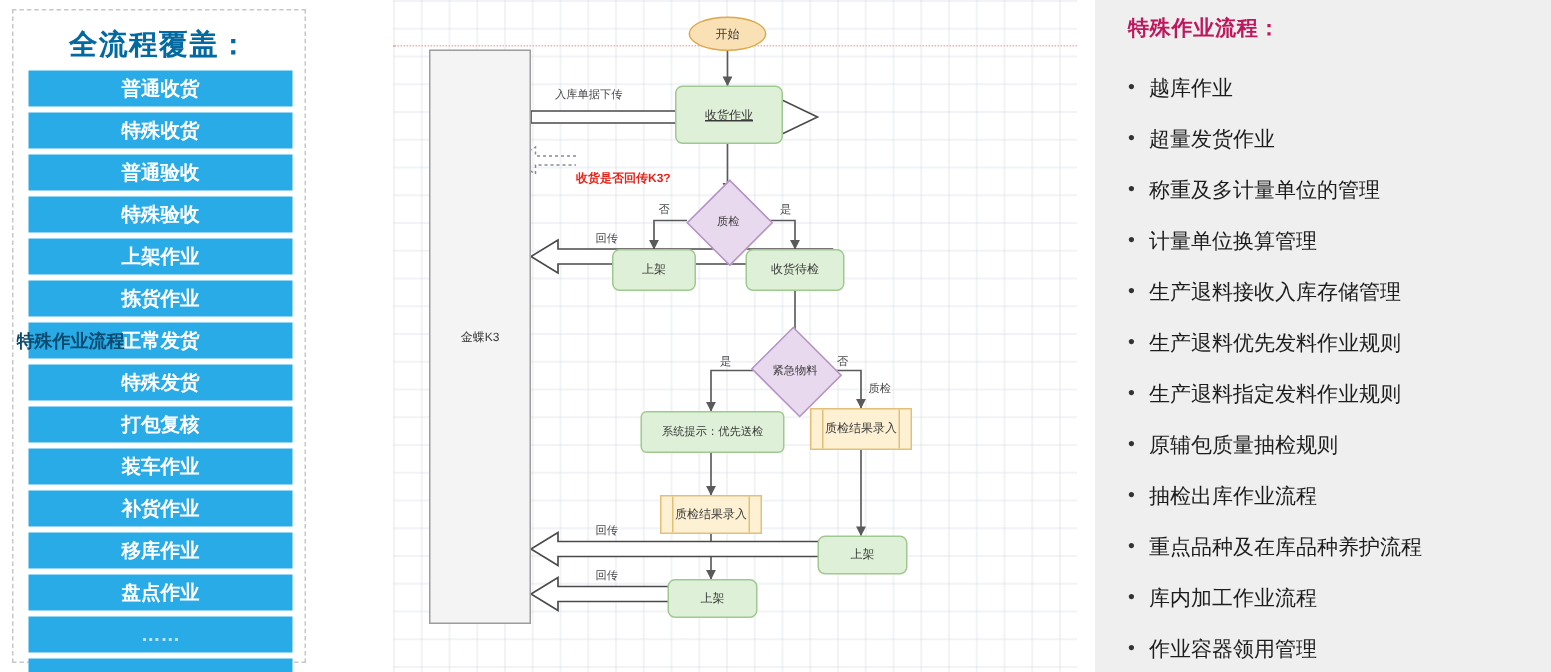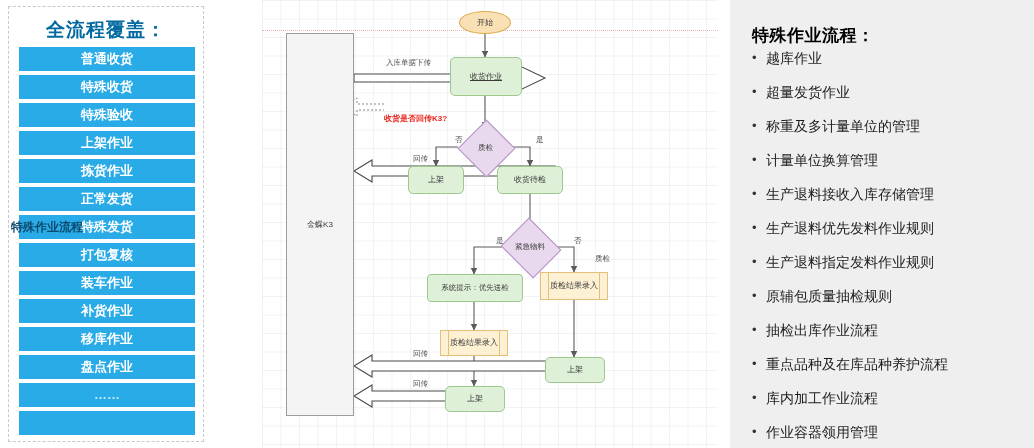--- a/index.html
+++ b/index.html
@@ -56,47 +56,48 @@
   .n-sys{position:absolute;background:#dff0d8;border:1px solid #9fc98f;border-radius:4px;
     display:flex;align-items:center;justify-content:center;font-size:7.5px;color:#3a3a3a;text-align:center;}
   .n-gray{background:#f4f4f4;border:1px solid #9d9d9d;}
   .n-start{background:#fae0b5;border:1px solid #dda94b;border-radius:50%;}
   .diamond{position:absolute;}
   .diamond .dshape{position:absolute;left:0;top:0;width:100%;height:100%;
     background:#e9d9ee;border:1px solid #b392c4;transform:rotate(45deg);}
   .diamond .dtext{position:absolute;left:0;top:0;width:100%;height:100%;
     display:flex;align-items:center;justify-content:center;
     font-size:7.5px;color:#3a3a3a;z-index:2;}
-  .lbl{position:absolute;font-size:7.5px;color:#4a4a4a;white-space:nowrap;margin-left:16px;}
+  .lbl{position:absolute;font-size:7.5px;color:#4a4a4a;white-space:nowrap;}
   .lbl-red{position:absolute;font-size:8px;color:#e8241a;font-weight:bold;white-space:nowrap;}
   #flow-svg{position:absolute;left:0;top:0;width:456px;height:448px;}
 
   
   #right-panel{
     position:absolute;left:730px;top:0;width:304px;height:448px;
     background:#efefef;
   }
   #right-title{
-    position:absolute;left:22px;top:24px;
-    color:#000000;font-size:17px;font-weight:bold;letter-spacing:.5px;
+    position:absolute;left:22px;top:10px;
+    color:#be185d;font-size:14px;font-weight:bold;letter-spacing:.5px;
   }
   #right-list{position:absolute;left:22px;top:48px;width:272px;}
   .sp-item{display:flex;align-items:flex-start;height:34px;}
   .sp-bullet{width:14px;color:#333;font-size:13px;line-height:20px;}
   .sp-text{color:#1d1d1d;font-size:14px;line-height:20px;}
 </style>
 </head>
 <body>
 
 <div id="left-panel">
   <div id="left-title">全流程覆盖：</div>
   <div id="red-overlay">特殊作业流程</div>
   <div id="left-list">
       <div class="flow-btn">普通收货</div>
       <div class="flow-btn">特殊收货</div>
+      <div class="flow-btn">普通验收</div>
       <div class="flow-btn">特殊验收</div>
       <div class="flow-btn">上架作业</div>
       <div class="flow-btn">拣货作业</div>
       <div class="flow-btn">正常发货</div>
       <div class="flow-btn">特殊发货</div>
       <div class="flow-btn">打包复核</div>
       <div class="flow-btn">装车作业</div>
       <div class="flow-btn">补货作业</div>
       <div class="flow-btn">移库作业</div>
       <div class="flow-btn">盘点作业</div>

